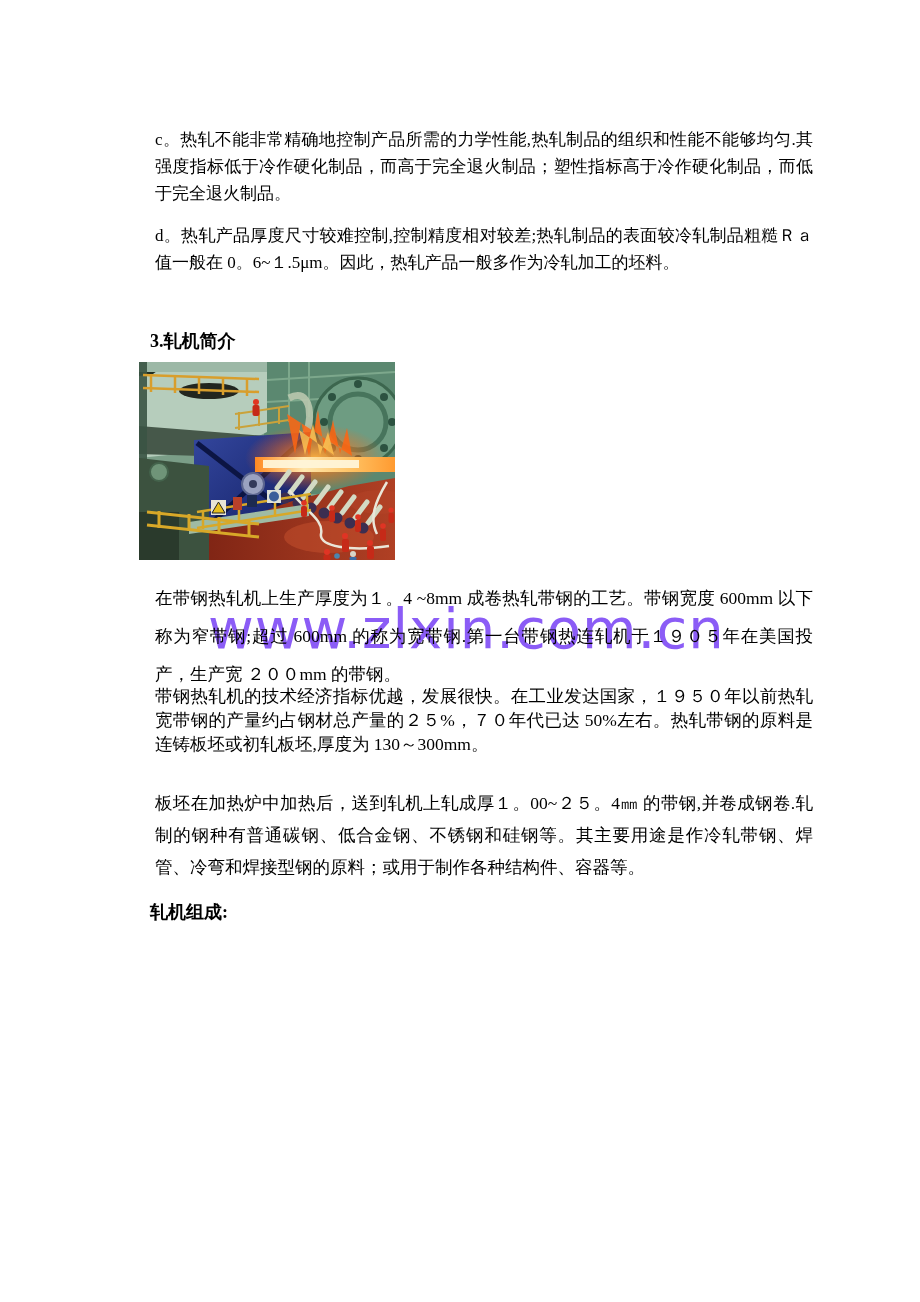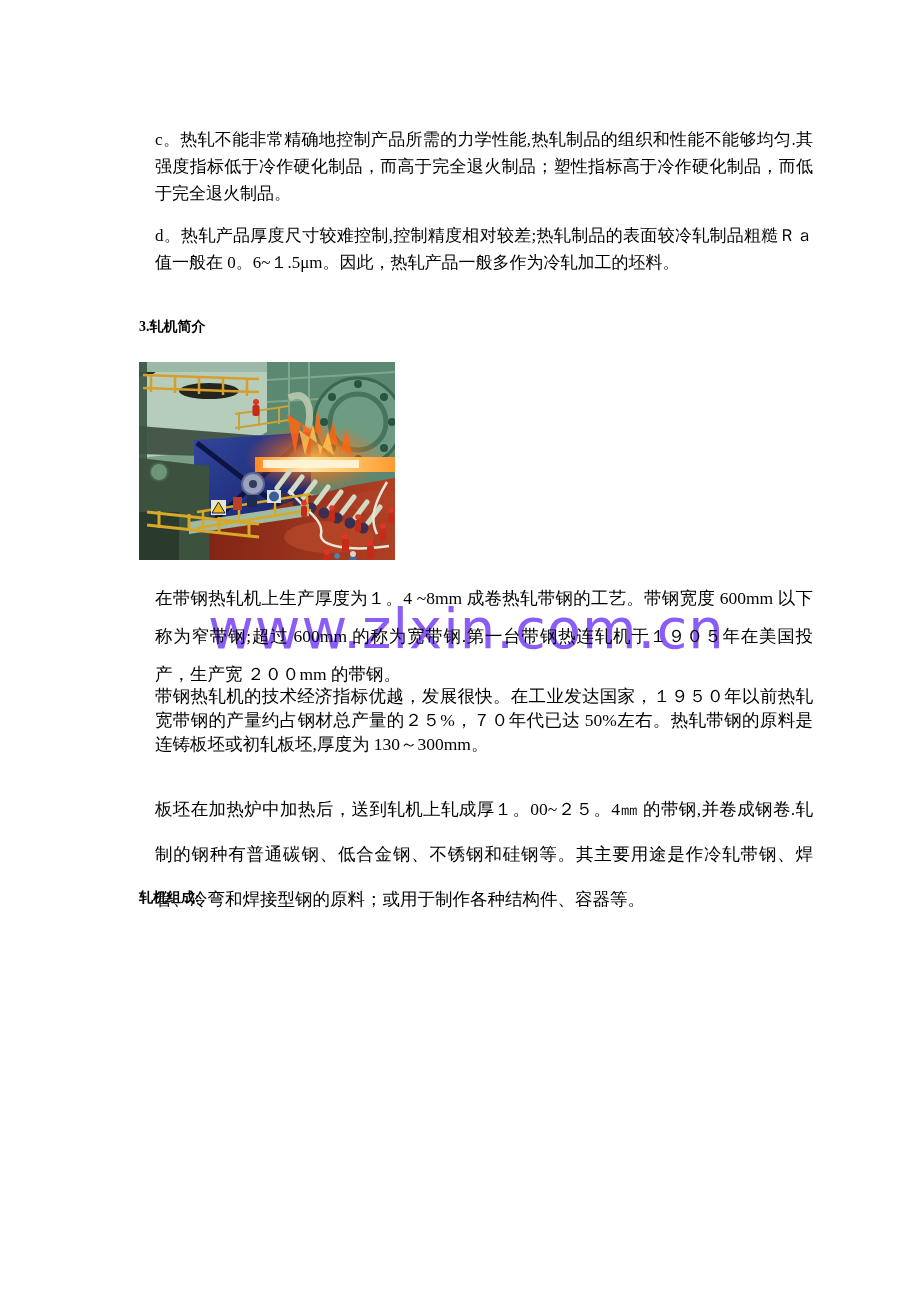--- a/index.html
+++ b/index.html
@@ -30,31 +30,31 @@
     width: 658px;
     margin: 16px;
     font-size: 17.5px;
     line-height: 38px;
     text-align: justify;
     z-index: 2;
   }
   .hd {
     position: absolute;
     left: 139px;
-    margin: 0;
-    font-size: 14px;
+    margin: 11px;
+    font-size: 18px;
     font-weight: bold;
     z-index: 2;
   }
   #para-c   { top: 110px; font-size: 17px; line-height: 27px; }
   #para-d   { top: 206px; font-size: 17px; line-height: 27px; }
   #heading-mill { top: 318px; }
   #para-s1  { top: 563px; line-height: 38px; }
   #para-s2  { top: 668px; line-height: 24px; }
-  #para-slab{ top: 771px; line-height: 45px; }
+  #para-slab{ top: 771px; line-height: 32px; }
   #heading-comp { top: 889px; }
   #para-comp{ top: 955px; line-height: 48px; }
   .photo {
     position: absolute;
     left: 139px;
     top: 362px;
     width: 256px;
     height: 198px;
     margin: 0;
     z-index: 2;

